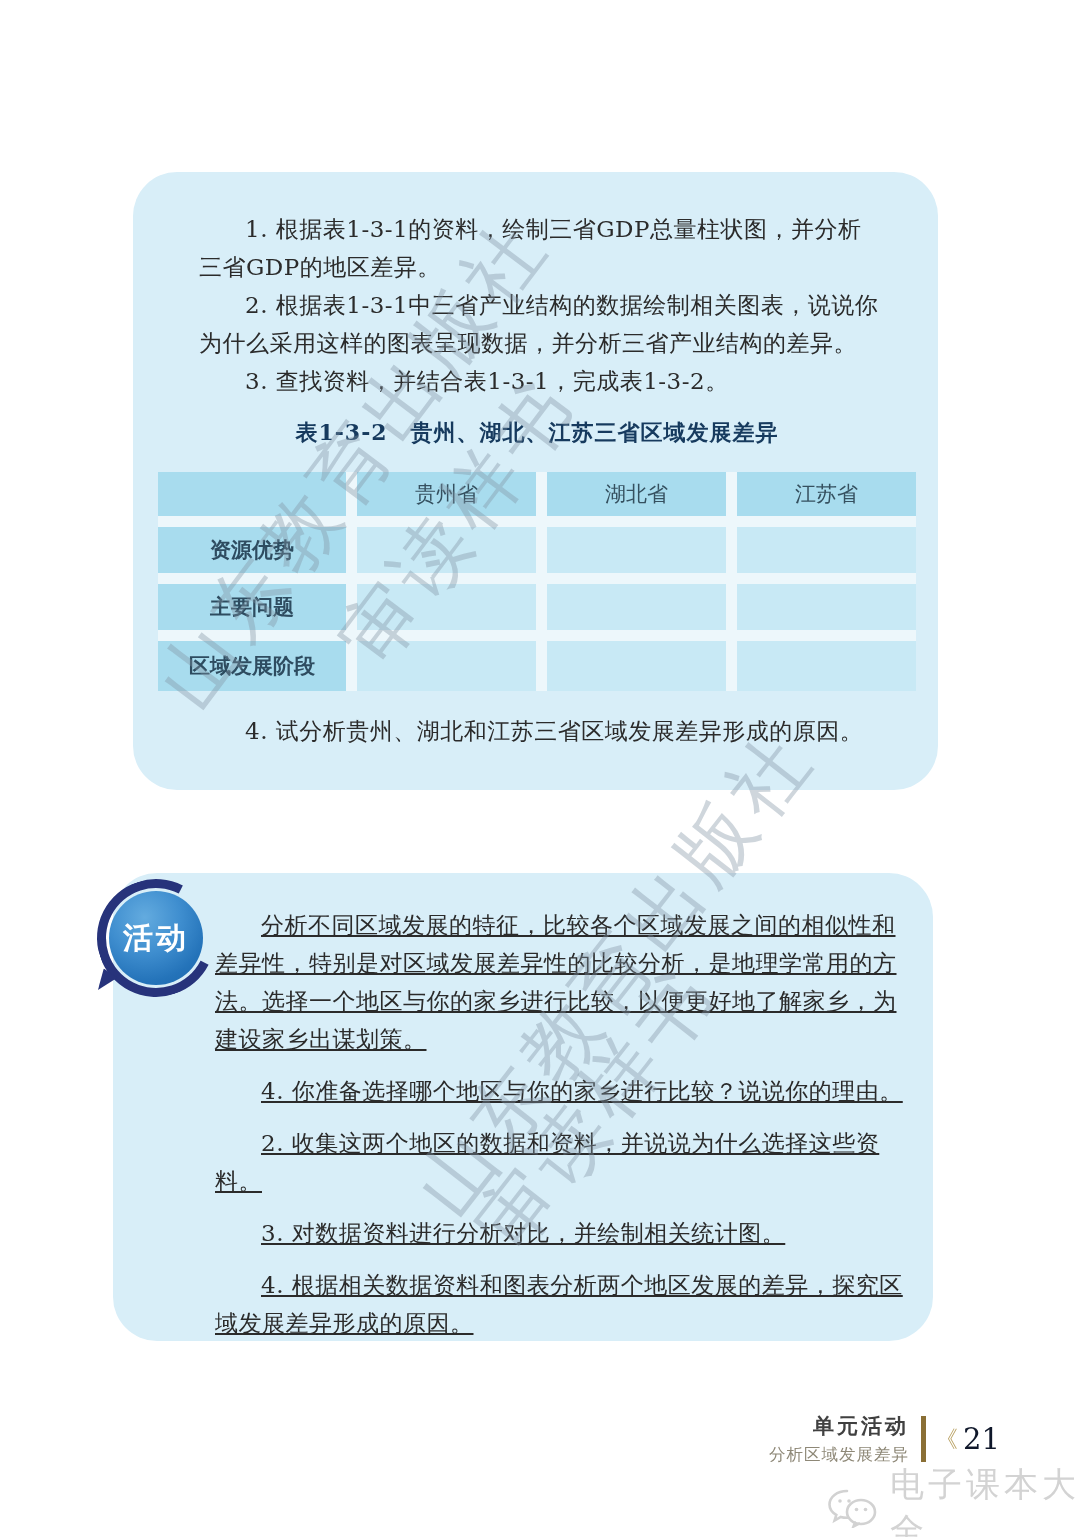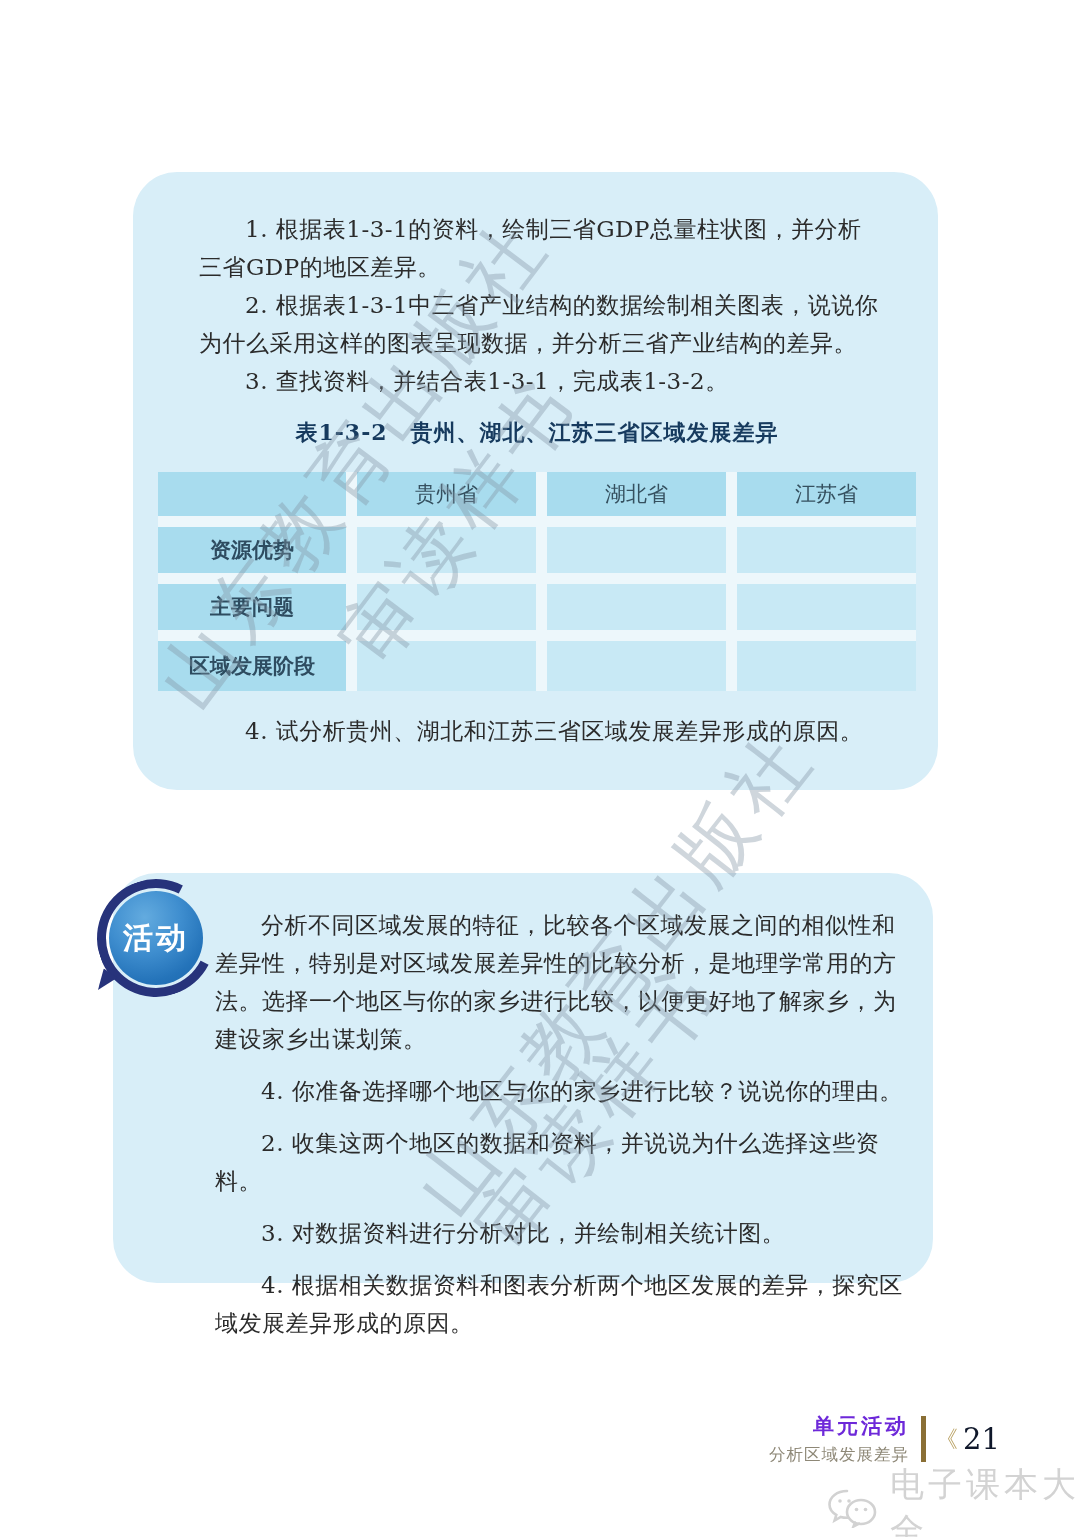--- a/index.html
+++ b/index.html
@@ -3,21 +3,21 @@
 <meta charset="utf-8">
 <style>
   html,body{margin:0;padding:0;background:#ffffff;}
   .page{
     position:relative;width:1080px;height:1537px;background:#ffffff;overflow:hidden;
     font-family:"DejaVu Serif","Liberation Serif",serif;color:#2b2b2b;
   }
   
   .panel{position:absolute;background:#d8eef8;border-radius:44px;z-index:1;}
   .panel-1{left:133px;top:172px;width:805px;height:618px;}
-  .panel-2{left:113px;top:873px;width:820px;height:410px;}
+  .panel-2{left:113px;top:873px;width:820px;height:468px;text-decoration:underline;}
   .txt{
     margin:0 58px 0 66px;font-size:23px;line-height:38px;text-indent:2em;
     color:#2b2b2b;letter-spacing:0.5px;
   }
   .panel-1{padding-top:38px;box-sizing:border-box;}
   .panel-2{padding-top:33px;box-sizing:border-box;}
   .panel-2 .txt{margin:0 28px 0 102px;}
   .panel-2 .item{margin-top:14px;}
   
   .tbl-title{
@@ -61,21 +61,21 @@
     font-size:76px;letter-spacing:8px;color:rgba(128,147,163,0.38);
     font-family:"DejaVu Serif","Liberation Serif",serif;
   }
   .wm-1{left:60px;top:412px;transform:rotate(-53deg);}
   .wm-2{left:292px;top:470px;transform:rotate(-53deg);}
   .wm-3{left:322px;top:922px;transform:rotate(-52deg);}
   .wm-4{left:430px;top:1058px;transform:rotate(-52deg);}
   
   .footer{position:absolute;top:1412px;right:80px;display:flex;align-items:center;z-index:2;}
   .footer-titles{text-align:right;}
-  .footer-sec{font-size:21px;font-weight:bold;color:#6d28d9;letter-spacing:3px;}
+  .footer-sec{font-size:21px;font-weight:bold;color:#404040;letter-spacing:3px;}
   .footer-sub{font-size:16.5px;color:#8e8877;letter-spacing:1px;margin-top:4px;}
   .footer-bar{width:5px;height:46px;background:#8a6f35;margin:0 9px 0 12px;}
   .footer-guillemet{color:#b9a163;font-size:23px;margin-right:5px;line-height:1;}
   .footer-page{font-size:29px;color:#0f172a;}
   
   .brand{position:absolute;left:826px;top:1462px;display:flex;align-items:center;z-index:2;color:#d2d2d2;}
   .brand svg{display:block;margin-right:10px;}
   .brand-text{font-size:34px;letter-spacing:4px;color:#d3d3d3;font-family:"DejaVu Sans","Liberation Sans",sans-serif;}
 </style>
 </head>

